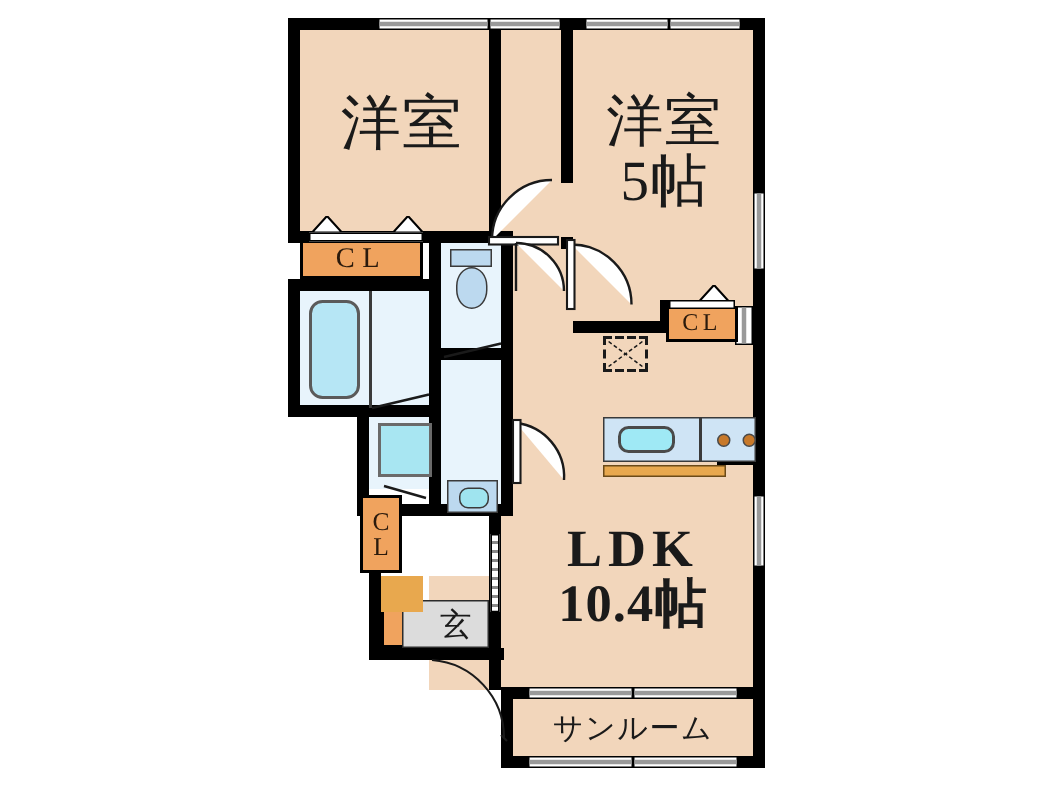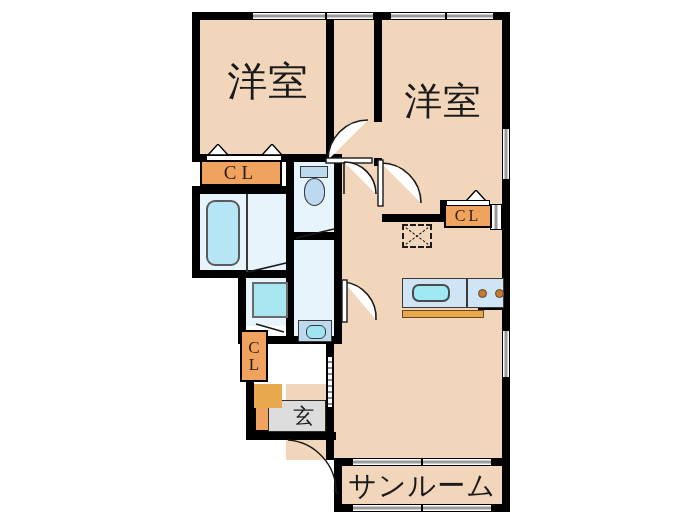--- a/index.html
+++ b/index.html
@@ -280,24 +280,30 @@
   </div>
 
   <div class="label" style="left:214px;top:34px;width:108px;height:96px;flex-direction:column;
               font-size:40px;font-weight:500;">
     <span>洋室</span>
   </div>
 
   <div class="label" style="left:388px;top:54px;width:110px;height:96px;flex-direction:column;
               font-size:38px;font-weight:500;">
     <span>洋室</span>
-  </div>
-
-
-  <div class="label" style="left:342px;top:466px;width:160px;height:40px;font-size:28px;letter-spacing:1px;">
+    <span>5帖</span>
+  </div>
+
+  <div class="label" style="left:348px;top:340px;width:148px;height:90px;flex-direction:column;
+              font-size:35px;font-weight:600;">
+    <span style="letter-spacing:4px;">LDK</span>
+    <span>10.4帖</span>
+  </div>
+
+  <div class="label" style="left:342px;top:466px;width:160px;height:40px;font-size:20px;letter-spacing:1px;">
     <span>サンルーム</span>
   </div>
 
   <div class="label" style="left:288px;top:402px;width:32px;height:28px;font-size:21px;">
     <span>玄</span>
   </div>
 
 </div>
 
 </body></html>

